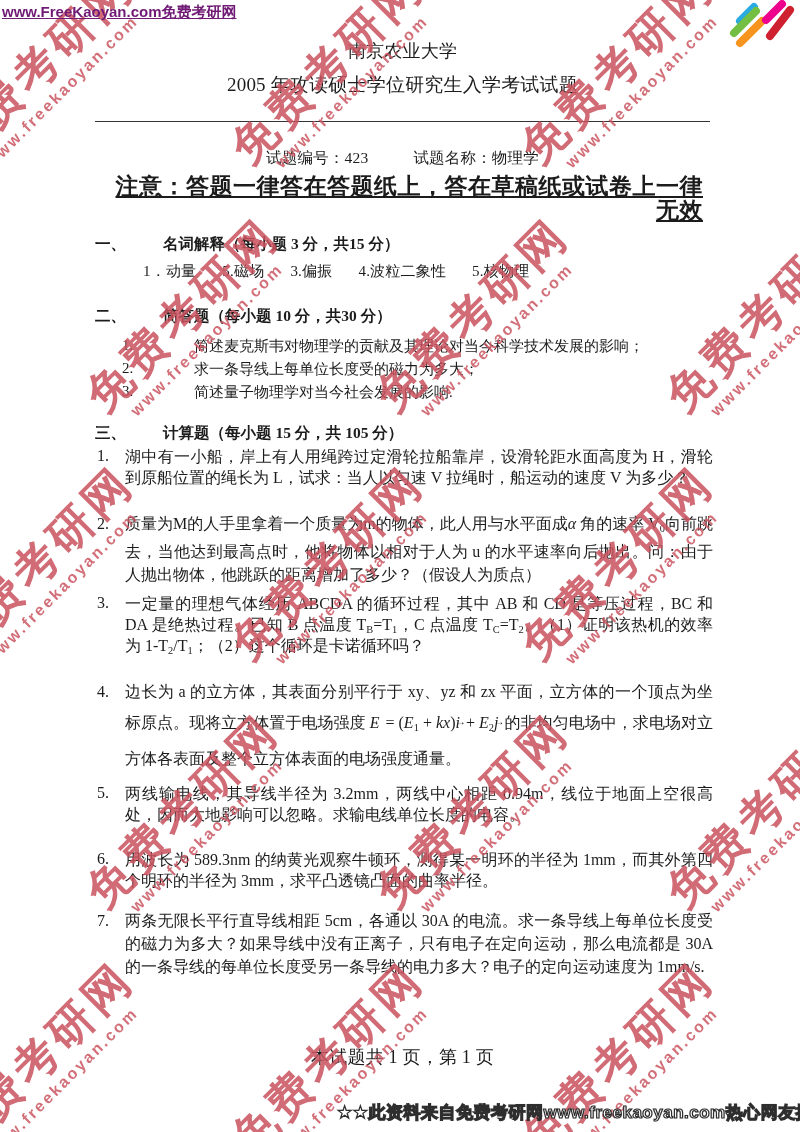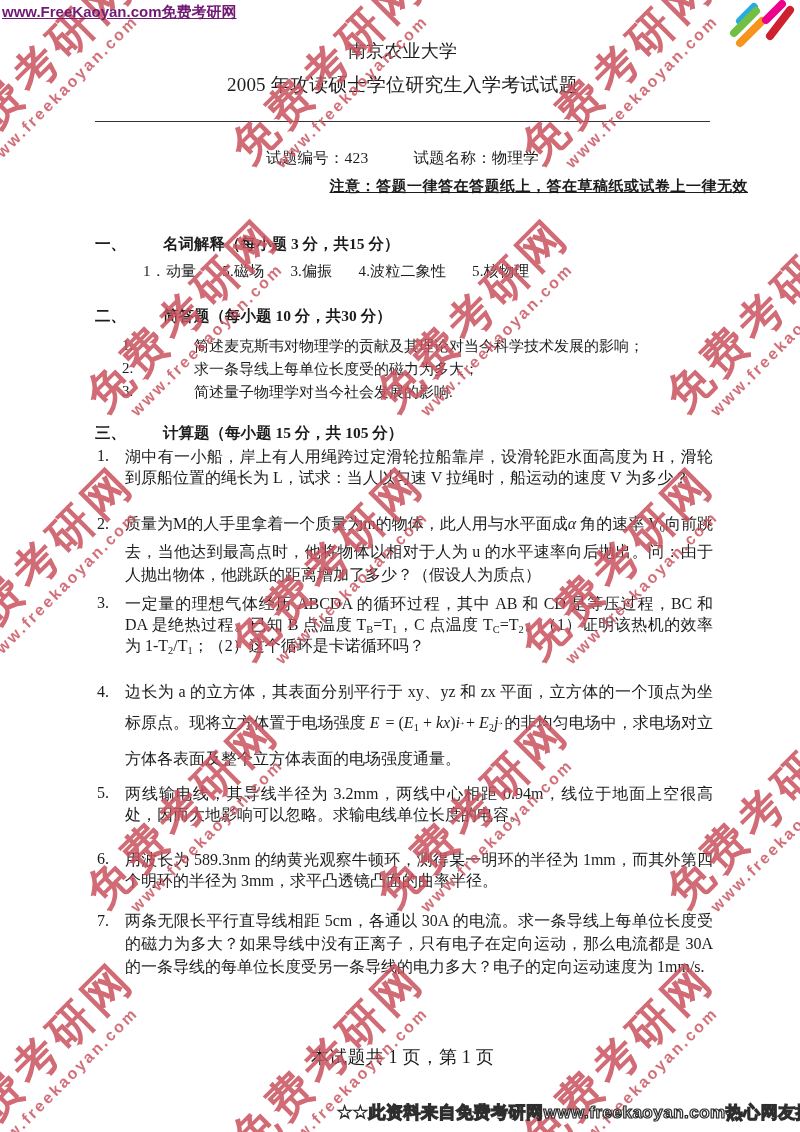--- a/index.html
+++ b/index.html
@@ -22,23 +22,22 @@
   .logo { position:absolute; right:3px; top:0; z-index:12; }
   
   .blk { position:absolute; left:95px; width:615px; font-size:15px; line-height:23.5px; letter-spacing:0.2px;text-align:right; }
   .center { text-align:center; }
   .title1 { top:40px; font-size:18px; }
   .title2 { top:73px; font-size:19px; }
   .rule  { top:121px; border-top:1.5px solid #333; height:0; }
   .meta  { top:146px; display:flex; justify-content:center; gap:45px; font-size:15.5px; }
   .notice {
     top:175px; left:103px; width:600px;
-    font-size:15px; font-weight:bold; text-decoration:underline;
+    font-size:23px; font-weight:bold; text-decoration:underline;
     letter-spacing:0.5px;
-    margin-left:45px;
   }
   .sec-head { font-weight:bold; font-size:15.5px; position:absolute; left:95px; width:615px; }
   .sec-head .sec-num { position:absolute; left:0; }
   .sec-head .sec-title { position:absolute; left:68px; width:540px; }
   .s1-head { top:234px; }
   .s1-items { top:260px; padding-left:48px; display:flex; gap:26px; }
   .s2-head { top:306px; }
   .s2-item { position:absolute; left:95px; width:615px; font-size:15px; }
   .s2-item .it-num { position:absolute; left:27px; }
   .s2-item .it-text { position:absolute; left:75px; width:540px;margin-left:24px; }

